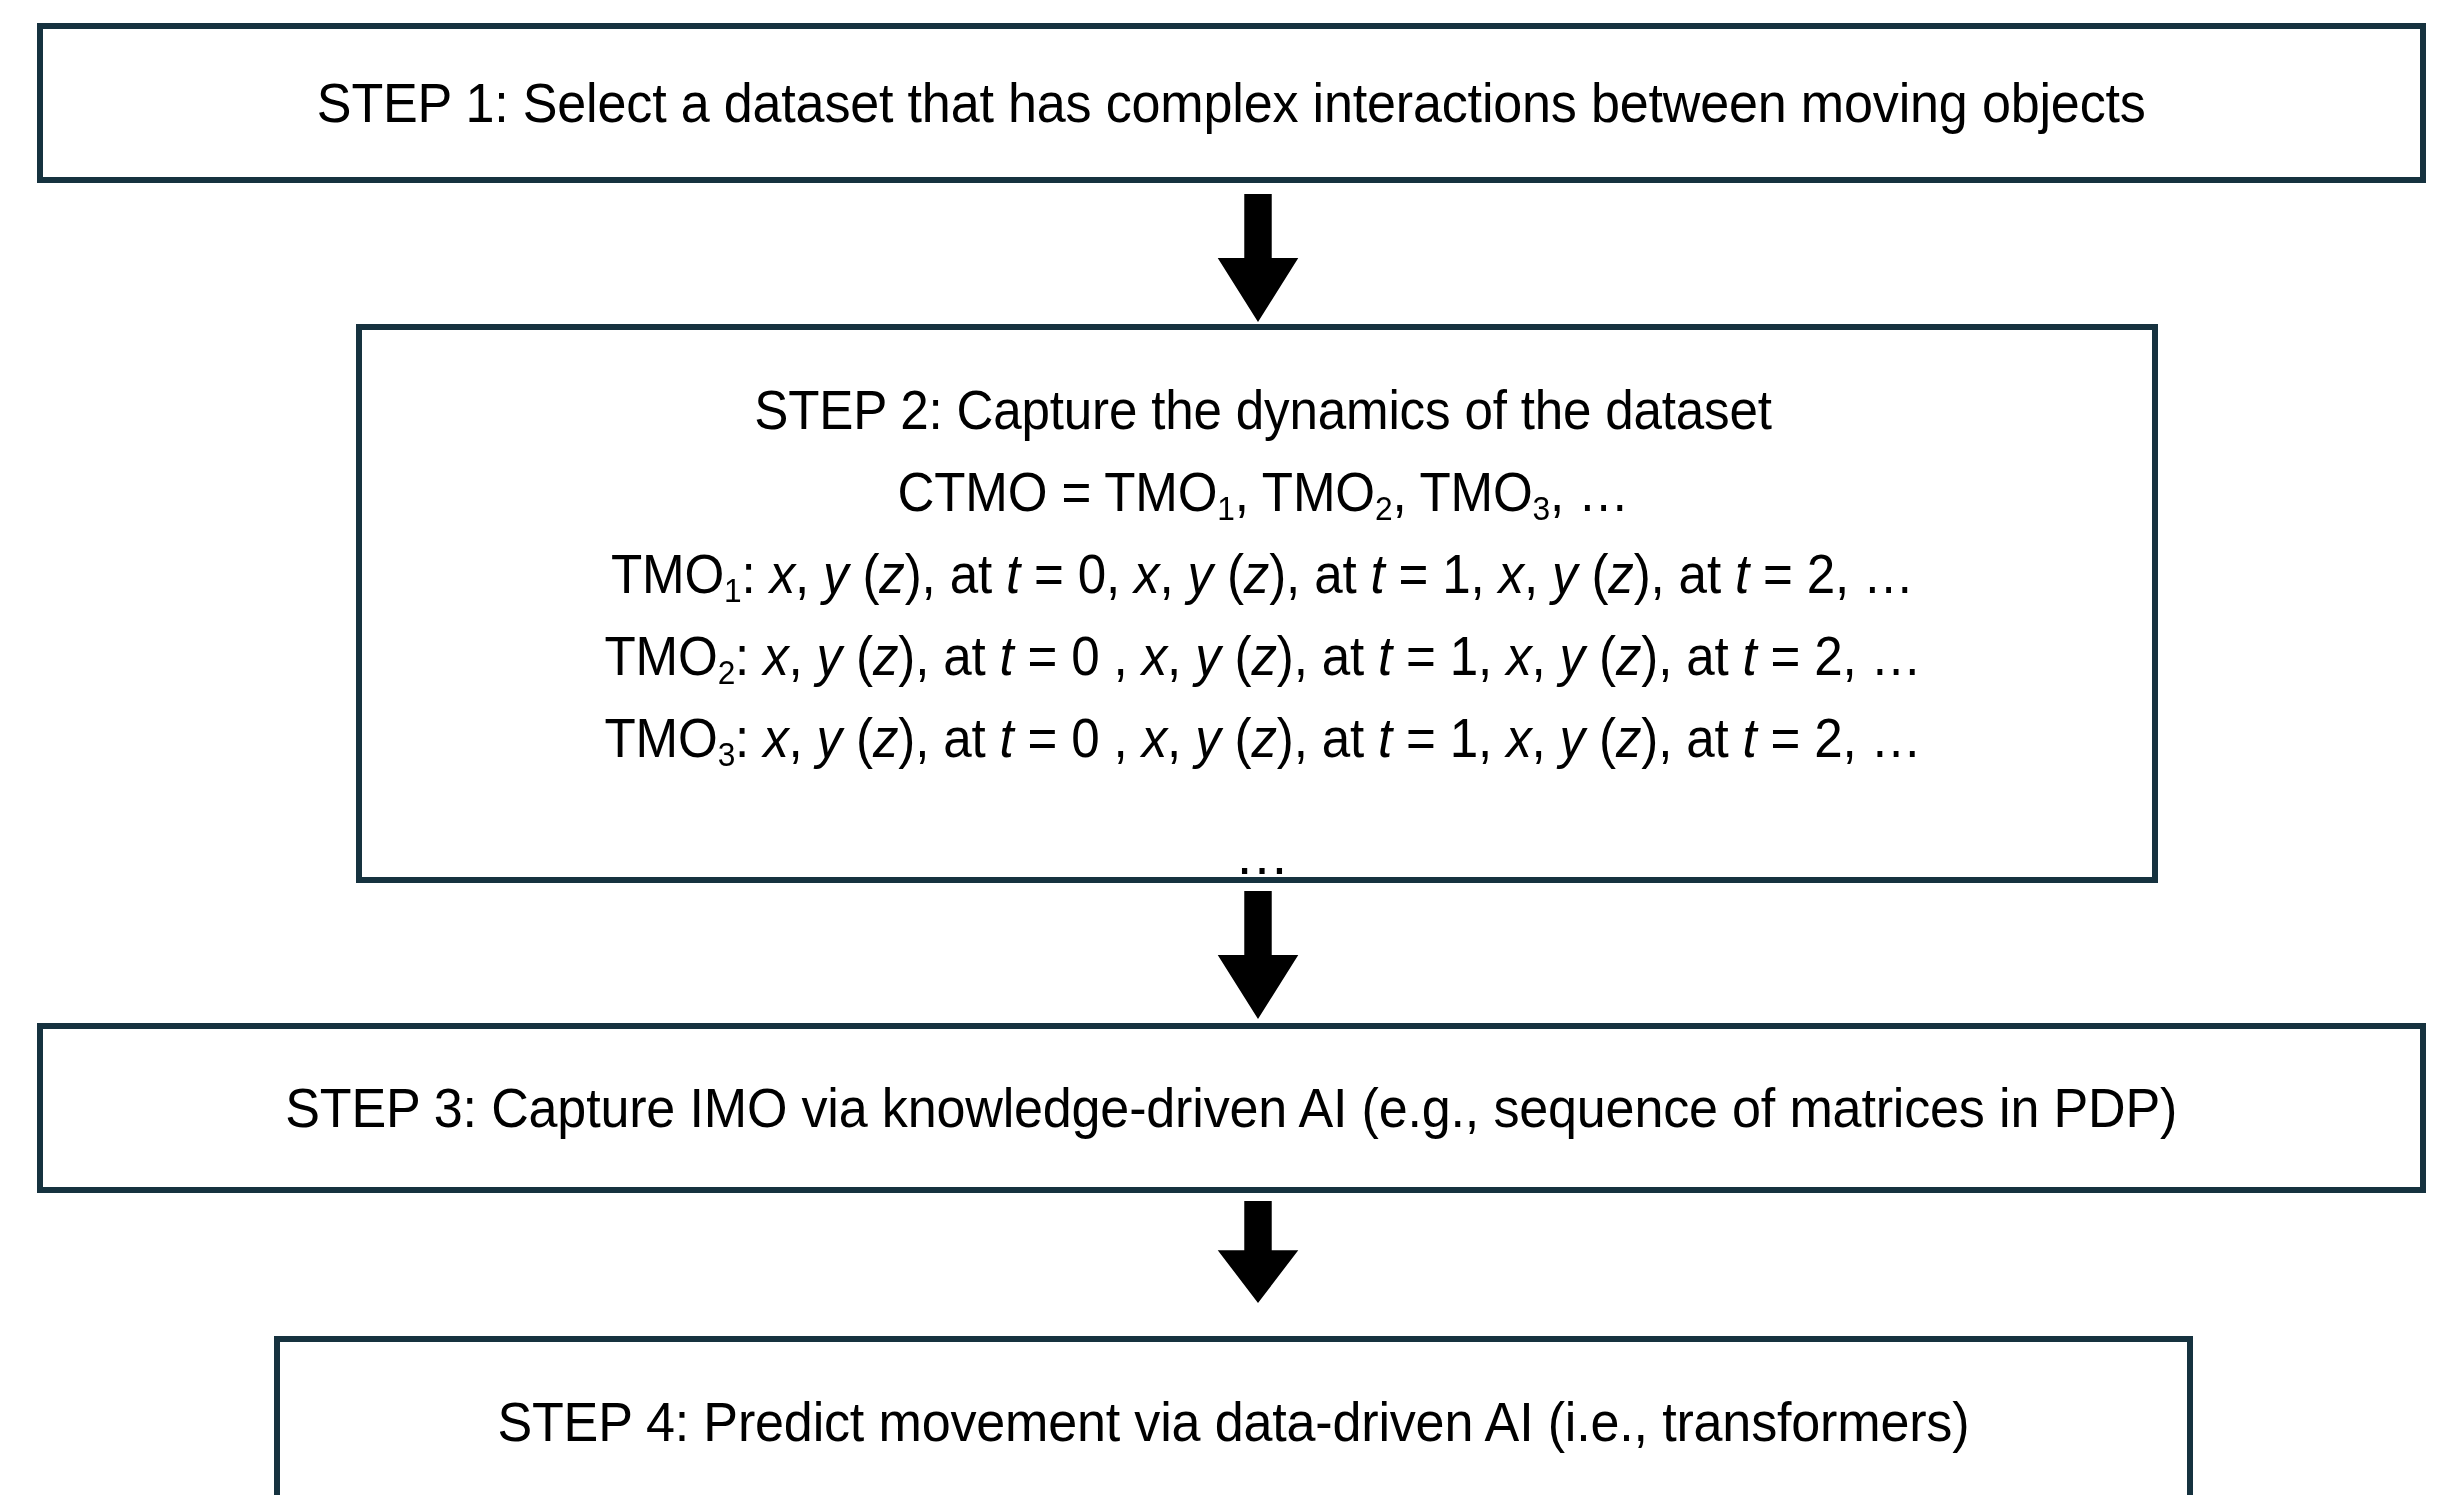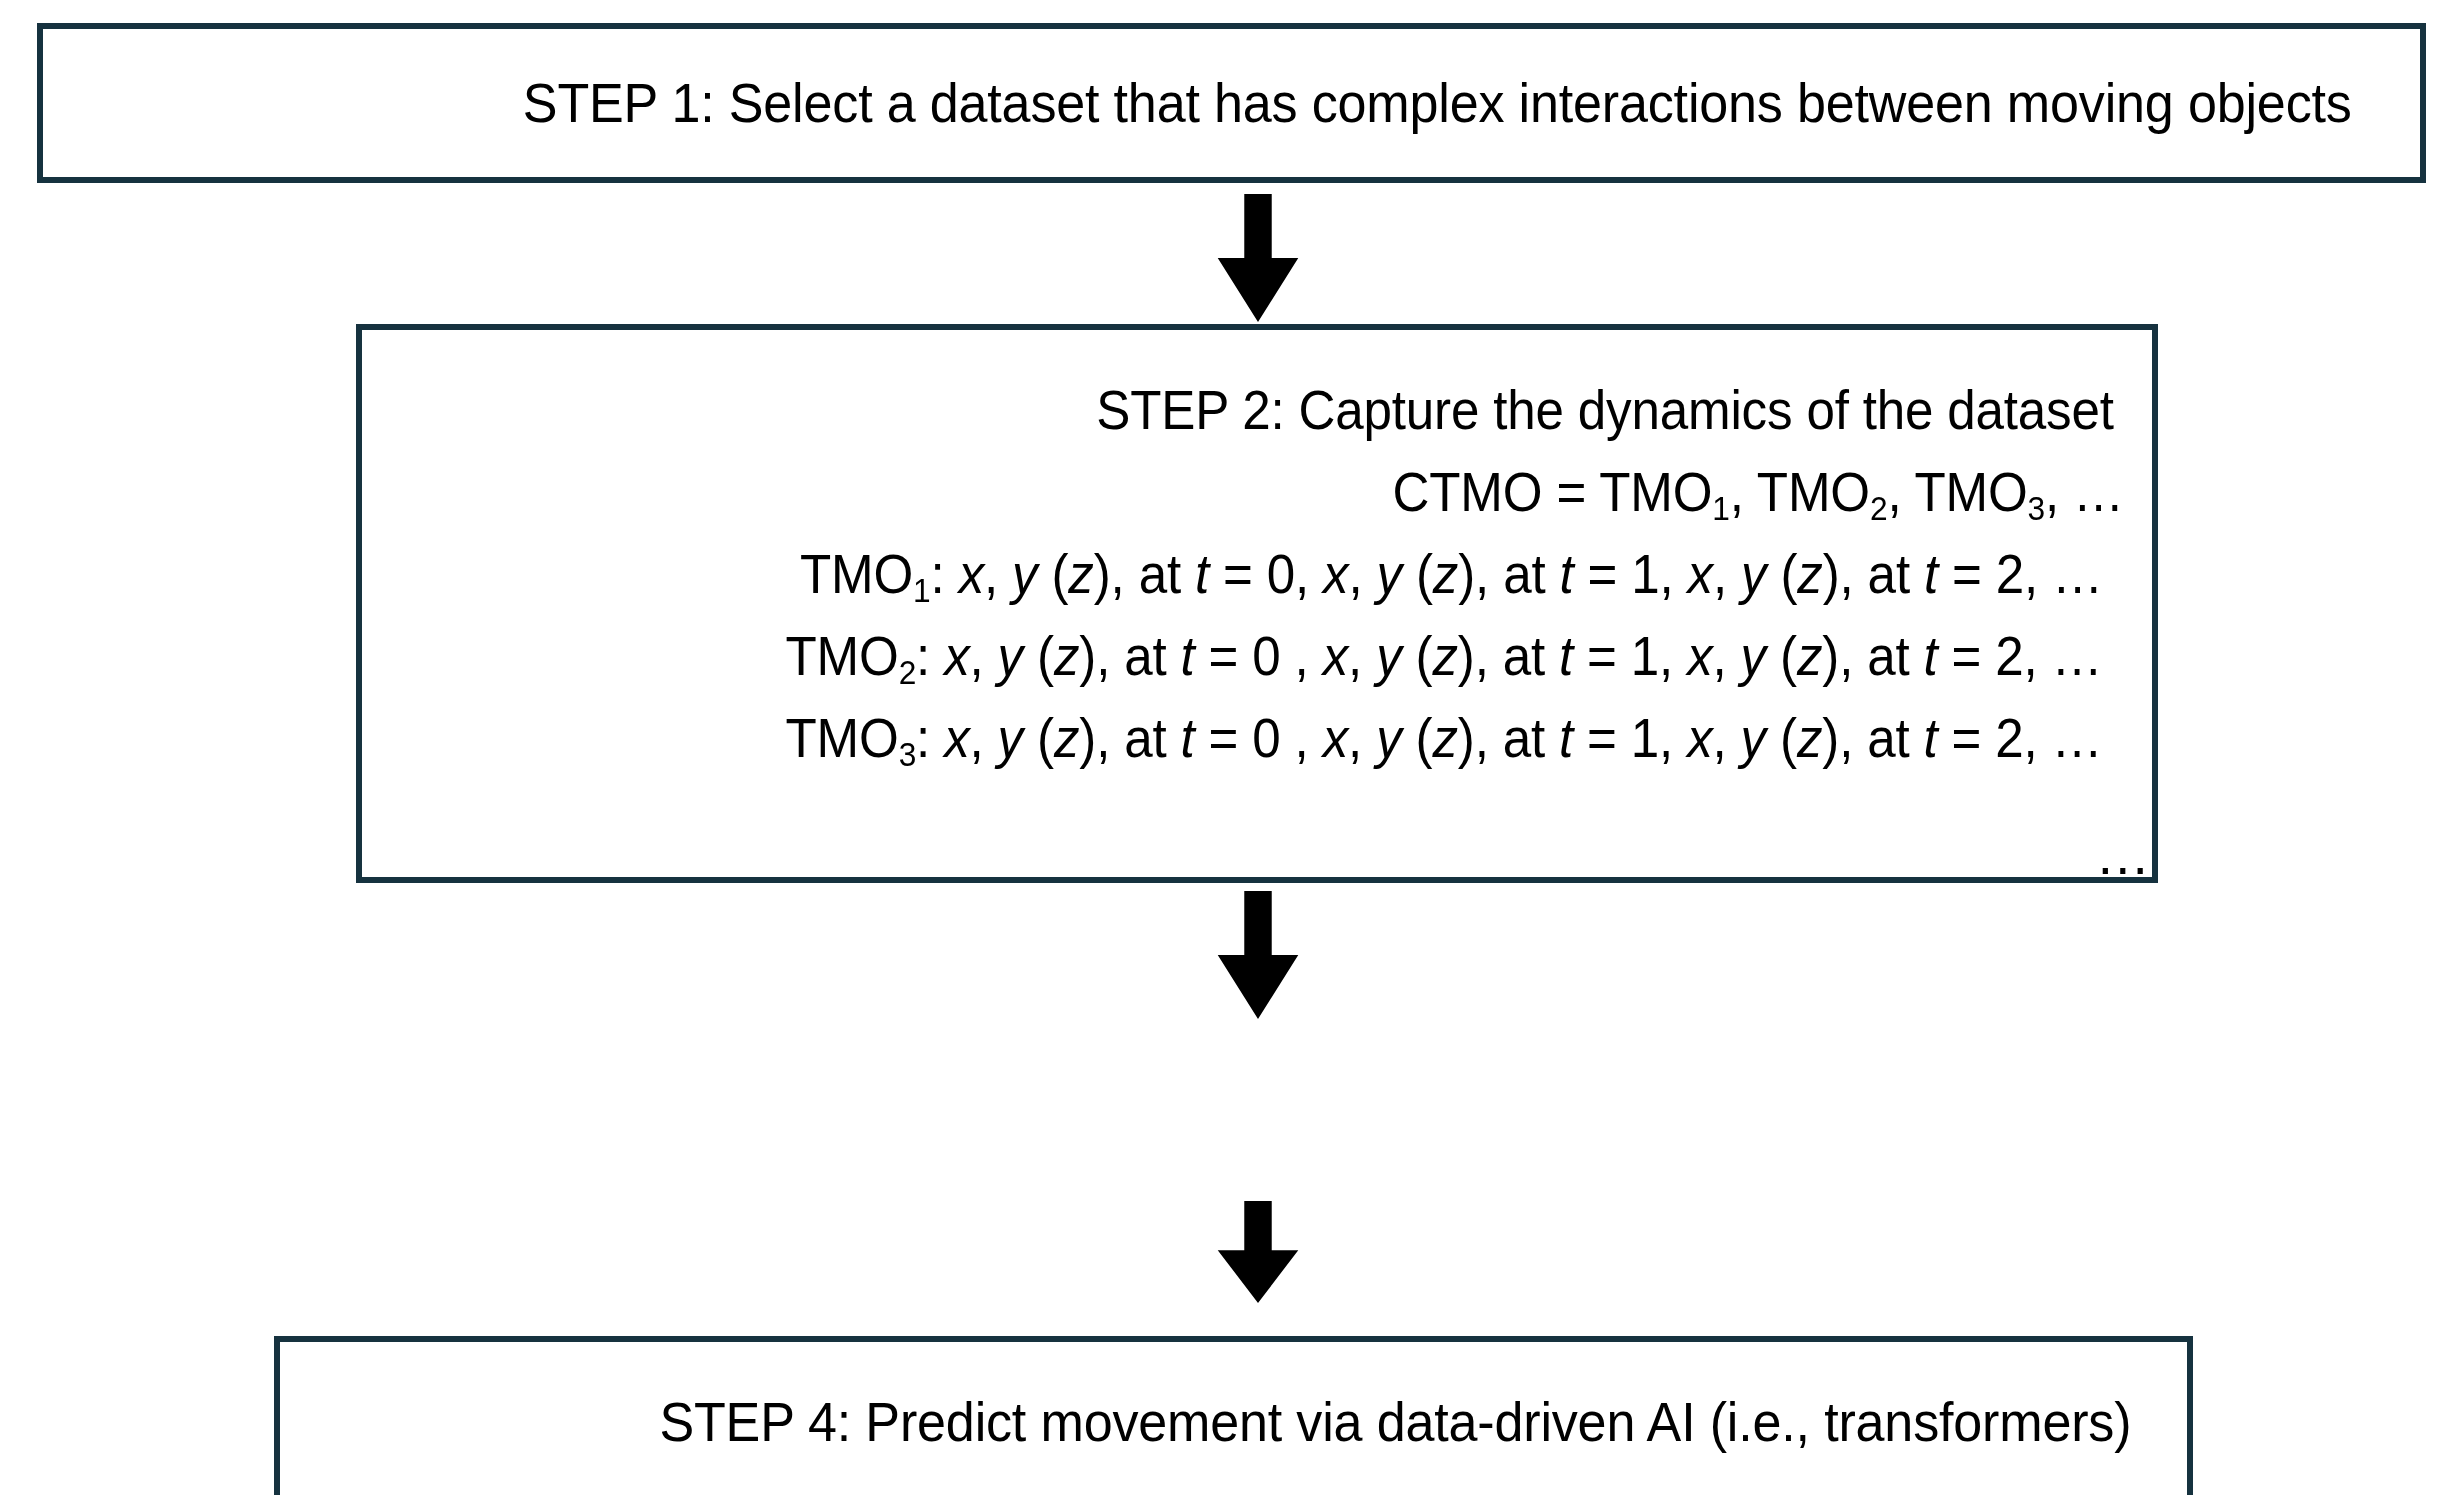--- a/index.html
+++ b/index.html
@@ -23,21 +23,21 @@
   }
 
   
   .step-box {
     position: absolute;
     box-sizing: border-box;
     border: 6.4px solid #16323f;
     background: #ffffff;
     display: flex;
     flex-direction: column;
-    align-items: flex-end;
+    align-items: center;
     justify-content: center;
     text-align: center;
   }
 
   .step-line {
     font-size: 56px;
     line-height: 1.45;
     letter-spacing: -0.2px;
     white-space: pre;
     font-stretch: condensed;
@@ -140,20 +140,23 @@
 
     <div class="ellipsis-line">…</div>
   </div>
 
   <div class="arrow" id="arrow-2">
     <svg viewBox="0 0 118 140" preserveAspectRatio="none" aria-hidden="true">
       <polygon points="44,0 74,0 74,70 103,70 59,140 15,70 44,70" fill="#000000"></polygon>
     </svg>
   </div>
 
+  <div class="step-box" id="box-step3">
+    <div class="step-line">STEP 3: Capture IMO via knowledge-driven AI (e.g., sequence of matrices in PDP)</div>
+  </div>
 
   <div class="arrow" id="arrow-3">
     <svg viewBox="0 0 118 112" preserveAspectRatio="none" aria-hidden="true">
       <polygon points="44,0 74,0 74,54 103,54 59,112 15,54 44,54" fill="#000000"></polygon>
     </svg>
   </div>
 
   <div class="step-box" id="box-step4">
     <div class="step-line">STEP 4: Predict movement via data-driven AI (i.e., transformers)</div>
   </div>

